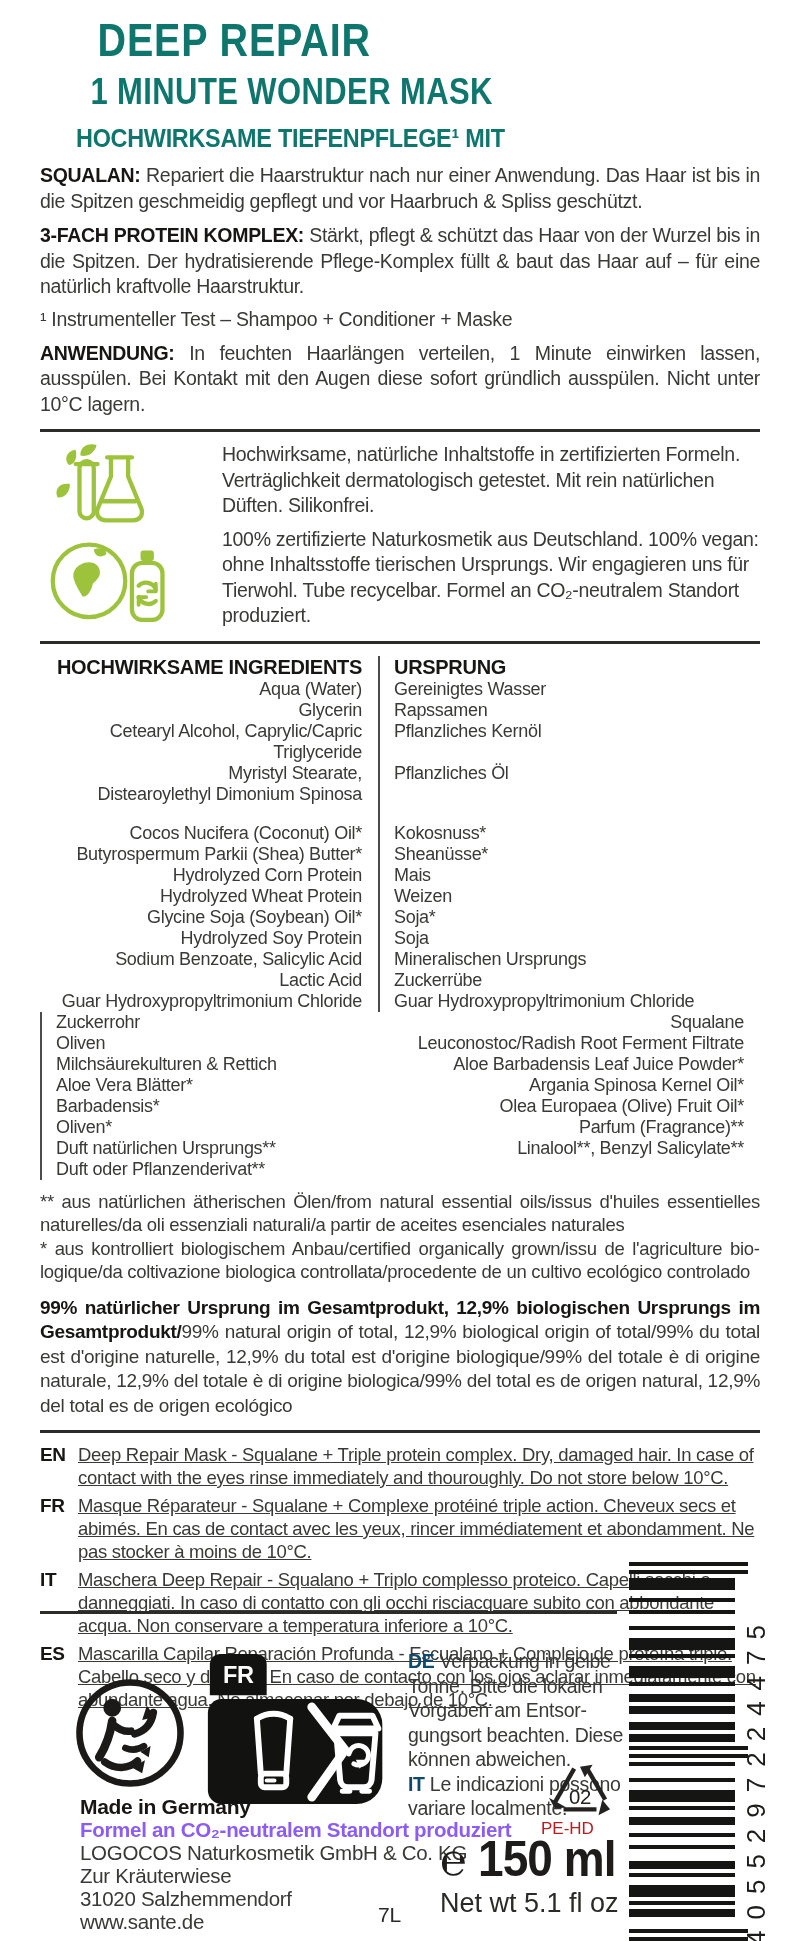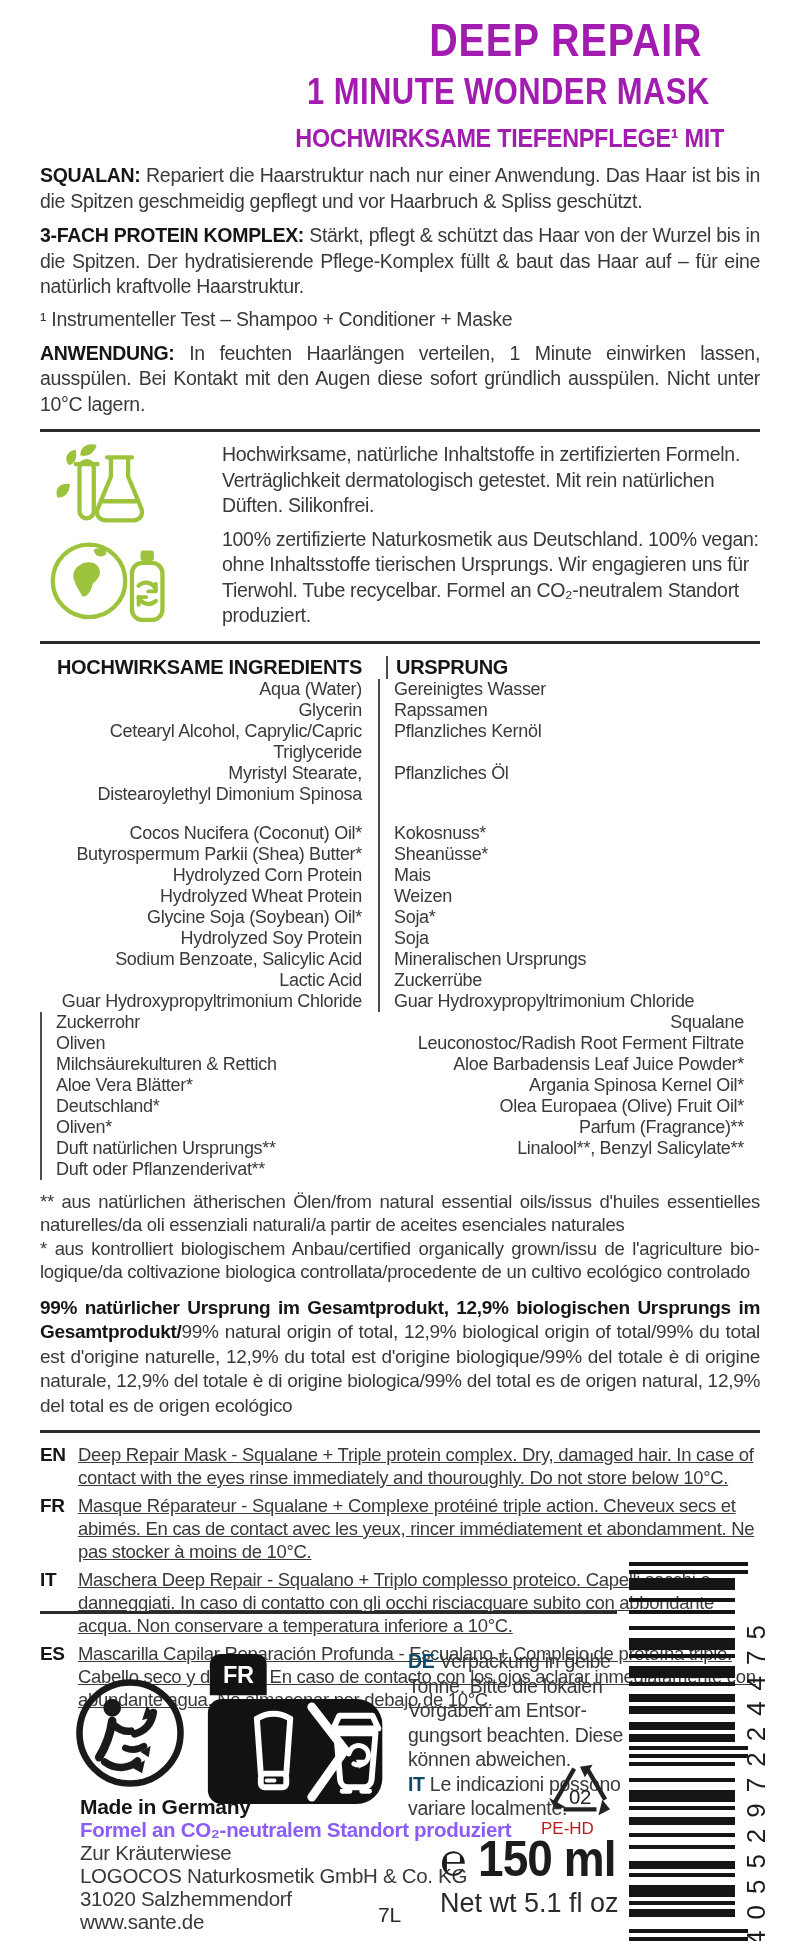--- a/index.html
+++ b/index.html
@@ -3,41 +3,41 @@
 <meta charset="utf-8">
 <style>
   html,body{margin:0;padding:0;background:#e8e8e8;}
   .page{
     position:relative;width:800px;height:1941px;margin:0 auto;background:#ffffff;
     font-family:"Liberation Sans","DejaVu Sans",sans-serif;color:#393937;overflow:hidden;
     letter-spacing:-0.3px;
   }
   .flow{padding:0 40px;}
   
-  .hdr{text-align:right;color:#a21caf;}
+  .hdr{text-align:left;color:#0f766e;}
   .t1{font-size:47px;font-weight:700;letter-spacing:1px;margin-top:12px;transform:scaleX(0.84);}
   .t2{font-size:36px;font-weight:700;letter-spacing:0.5px;margin-top:4px;transform:scaleX(0.86);}
   .t3{font-size:26px;font-weight:700;margin-top:10px;transform:scaleX(0.9);}
   
   .para{font-size:19.5px;line-height:25.5px;text-align:justify;margin-top:9px;}
   .para b, .runin{color:#171614;font-weight:700;}
   .plain{font-size:19.5px;line-height:25px;margin-top:7px;}
   .rule{height:3px;background:#2b2b2a;margin-top:12px;}
   
   .eco{display:flex;margin-top:10px;}
   .eco-icons{width:140px;flex:0 0 140px;padding-left:8px;}
   .eco-text{flex:1;padding-left:34px;}
   .eco-text .p{font-size:19.5px;line-height:25.5px;}
   .eco-text .p + .p{margin-top:8px;}
   
   .ing-head{display:grid;grid-template-columns:338px 1fr;font-weight:700;color:#171614;
     font-size:20px;margin-top:12px;}
   .ing-grid{display:grid;grid-template-columns:338px 1fr;font-size:18px;line-height:21px;}
   .ing-head .hl{text-align:right;padding-right:16px;}
-  .ing-head .hr{border-left:2.5px solid #4b4b4a;padding-left:8px;margin-left:8px;}
+  .ing-head .hr{border-left:2.5px solid #4b4b4a;padding-left:14px;}
   .ing-l{text-align:right;padding-right:16px;}
   .ing-r{border-left:2.5px solid #4b4b4a;padding-left:14px;}
   .ing-l.gap,.ing-r.gap{height:18px;}
   
   .fn{font-size:18.5px;line-height:23.5px;margin-top:10px;text-align:justify;}
   .fn + .fn{margin-top:0;}
   .origin{font-size:19px;line-height:24.5px;margin-top:12px;text-align:justify;}
   .origin b{color:#171614;}
   
   .langs{margin-top:10px;}
@@ -161,21 +161,21 @@
         <div class="ing-l">Guar Hydroxypropyltrimonium Chloride</div>
         <div class="ing-r">Guar Hydroxypropyltrimonium Chloride</div>
         <div class="ing-r">Zuckerrohr</div>
         <div class="ing-l">Squalane</div>
         <div class="ing-r">Oliven</div>
         <div class="ing-l">Leuconostoc/Radish Root Ferment Filtrate</div>
         <div class="ing-r">Milchsäurekulturen &amp; Rettich</div>
         <div class="ing-l">Aloe Barbadensis Leaf Juice Powder*</div>
         <div class="ing-r">Aloe Vera Blätter*</div>
         <div class="ing-l">Argania Spinosa Kernel Oil*</div>
-        <div class="ing-r">Deutschland*</div>
+        <div class="ing-r">Barbadensis*</div>
         <div class="ing-l">Olea Europaea (Olive) Fruit Oil*</div>
         <div class="ing-r">Oliven*</div>
         <div class="ing-l">Parfum (Fragrance)**</div>
         <div class="ing-r">Duft natürlichen Ursprungs**</div>
         <div class="ing-l">Linalool**, Benzyl Salicylate**</div>
         <div class="ing-r">Duft oder Pflanzenderivat**</div>
       </div>
 
     <div class="fn">** aus natürlichen ätherischen Ölen/from natural essential oils/issus d'huiles essentielles naturelles/da oli essenziali naturali/a partir de aceites esenciales naturales</div>
     <div class="fn">* aus kontrolliert biologischem Anbau/certified organically grown/issu de l'agriculture bio­logique/da coltivazione biologica controllata/procedente de un cultivo ecológico controlado</div>
@@ -257,22 +257,22 @@
         <path d="M52,8 l-13,2 5,11 z" fill="#232220" stroke="none"></path>
         <text x="39" y="48" font-family="Liberation Sans, sans-serif" font-size="21" fill="#232220" stroke="none" text-anchor="middle">02</text>
       </svg>
     </span>
     <div class="resin-label">PE-HD</div>
   </div>
 
   <div class="abs madein">
     <div class="mi">Made in Germany</div>
     <div class="green-line">Formel an CO₂-neutralem Standort produziert</div>
+    <div>LOGOCOS Naturkosmetik GmbH &amp; Co. KG</div>
     <div>Zur Kräuterwiese</div>
-    <div>LOGOCOS Naturkosmetik GmbH &amp; Co. KG</div>
     <div>31020 Salzhemmendorf</div>
     <div>www.sante.de</div>
   </div>
 
   <div class="abs batch">7L</div>
 
   <div class="abs volume">
     <div class="vol-row">
       <span class="esign">℮</span>
       <span class="volval">150 ml</span>

